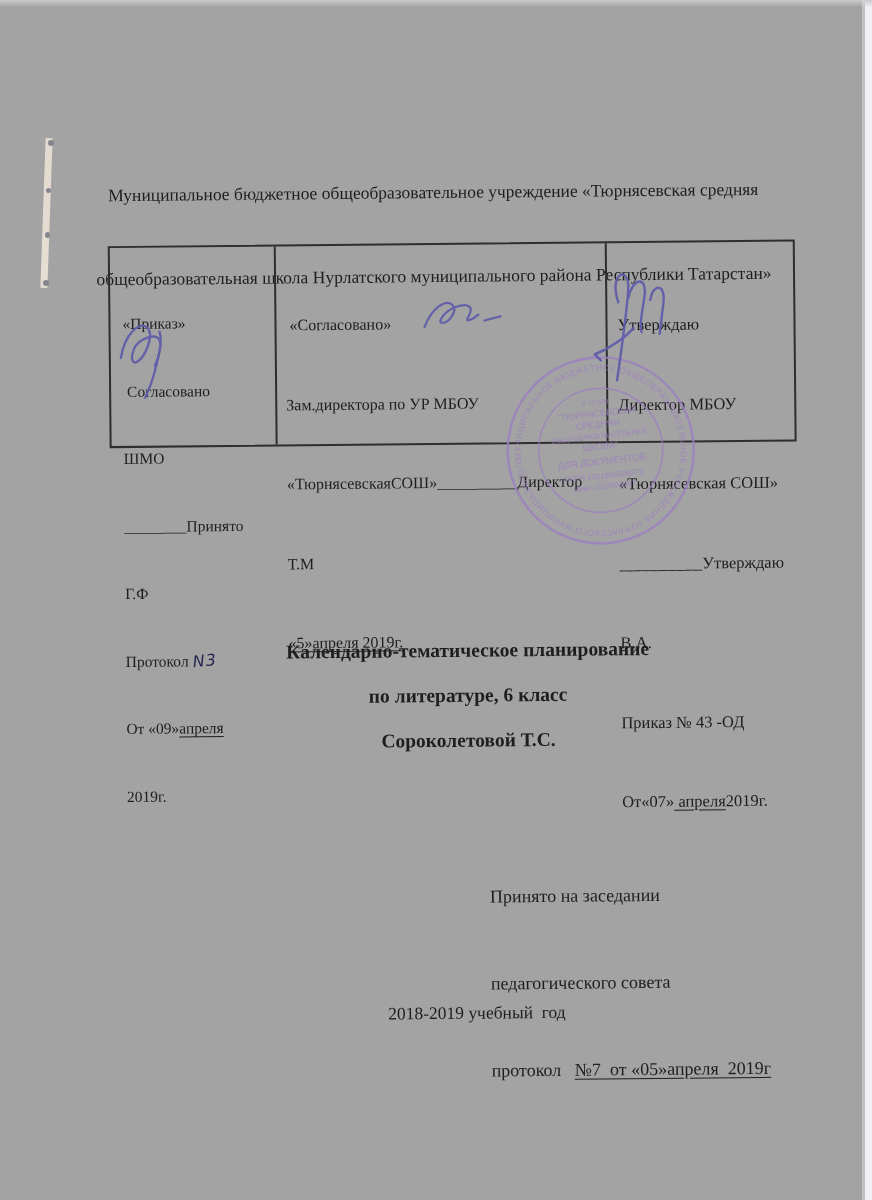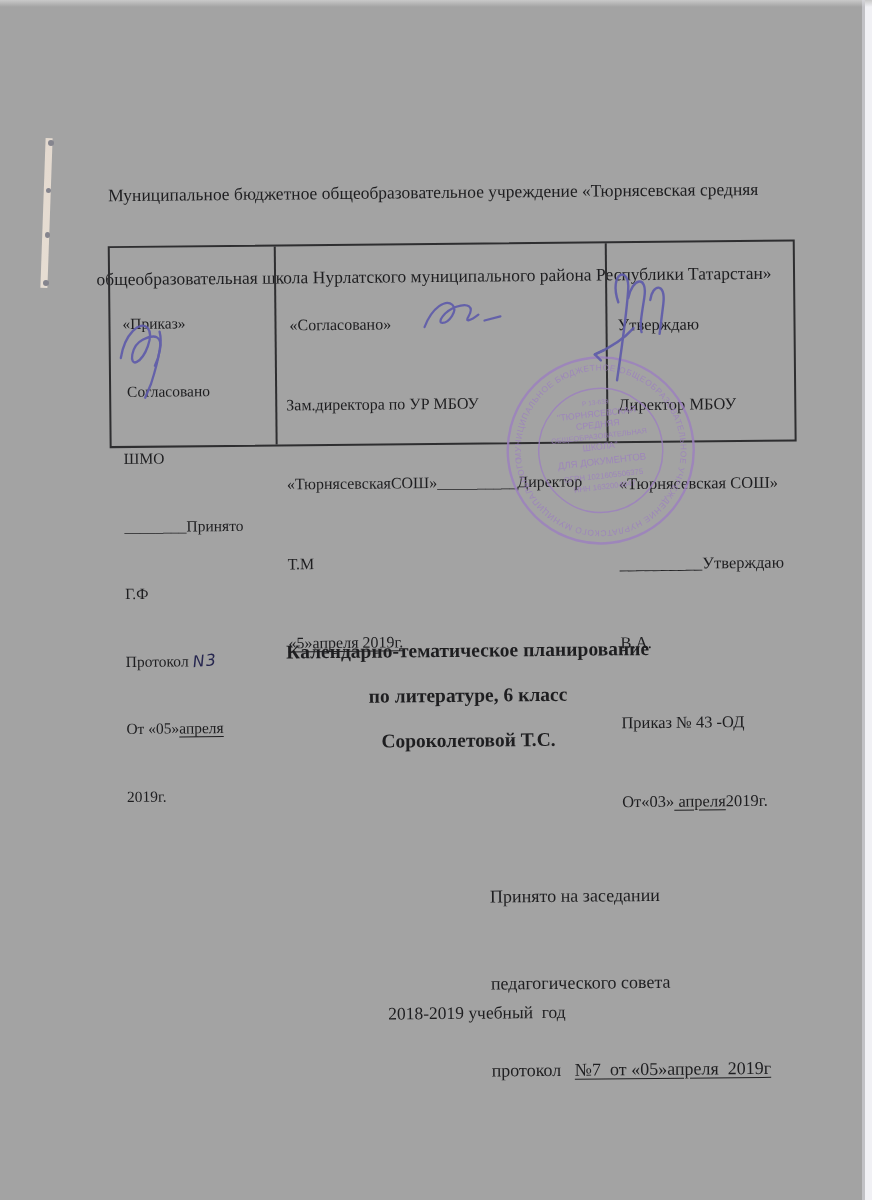--- a/index.html
+++ b/index.html
@@ -75,40 +75,40 @@
 
     <div class="approval-table">
 
       <div class="cell cell-accepted">
         <div>«Приказ»</div>
         <div> Согласовано</div>
         <div>ШМО</div>
         <div class="nw"><span>________</span><span>Принято</span></div>
         <div>Г.Ф</div>
         <div class="nw"><span>Протокол </span><span class="hand">N3</span></div>
-        <div class="nw"><span>От «05»</span><span class="u">апреля</span></div>
+        <div class="nw"><span>От «09»</span><span class="u">апреля</span></div>
         <div>2019г.</div>
       </div>
 
       <div class="cell cell-agreed">
         <div> «Согласовано»</div>
         <div>Зам.директора по УР МБОУ</div>
         <div class="nw"><span>«ТюрнясевскаяСОШ»</span><span>__________</span><span>Директор</span></div>
         <div>Т.М</div>
         <div><span class="u">«5»апреля 2019г.</span></div>
       </div>
 
       <div class="cell cell-approved">
         <div>Утверждаю</div>
         <div>Директор МБОУ</div>
         <div class="nw">«Тюрнясевская СОШ»</div>
         <div class="nw"><span>__________</span><span>Утверждаю</span></div>
         <div>В.А.</div>
         <div>Приказ № 43 -ОД</div>
-        <div class="nw"><span>От«03»</span><span class="u"> апреля</span><span>2019г.</span></div>
+        <div class="nw"><span>От«07»</span><span class="u"> апреля</span><span>2019г.</span></div>
       </div>
     </div>
 
     <svg class="sig" style="left:116px;top:303px;" width="95" height="100" viewBox="0 0 95 100">
       <g fill="none" stroke="#5f5caa" stroke-width="2.3" stroke-linecap="round" opacity="0.92">
         <path d="M6,52 C10,28 26,14 33,22 C40,30 30,52 22,56 C14,60 16,40 28,34 C40,28 48,30 45,44 C43,56 40,66 36,78 L30,92"></path>
         <path d="M45,26 C48,38 44,52 40,60"></path>
       </g>
     </svg>
 

